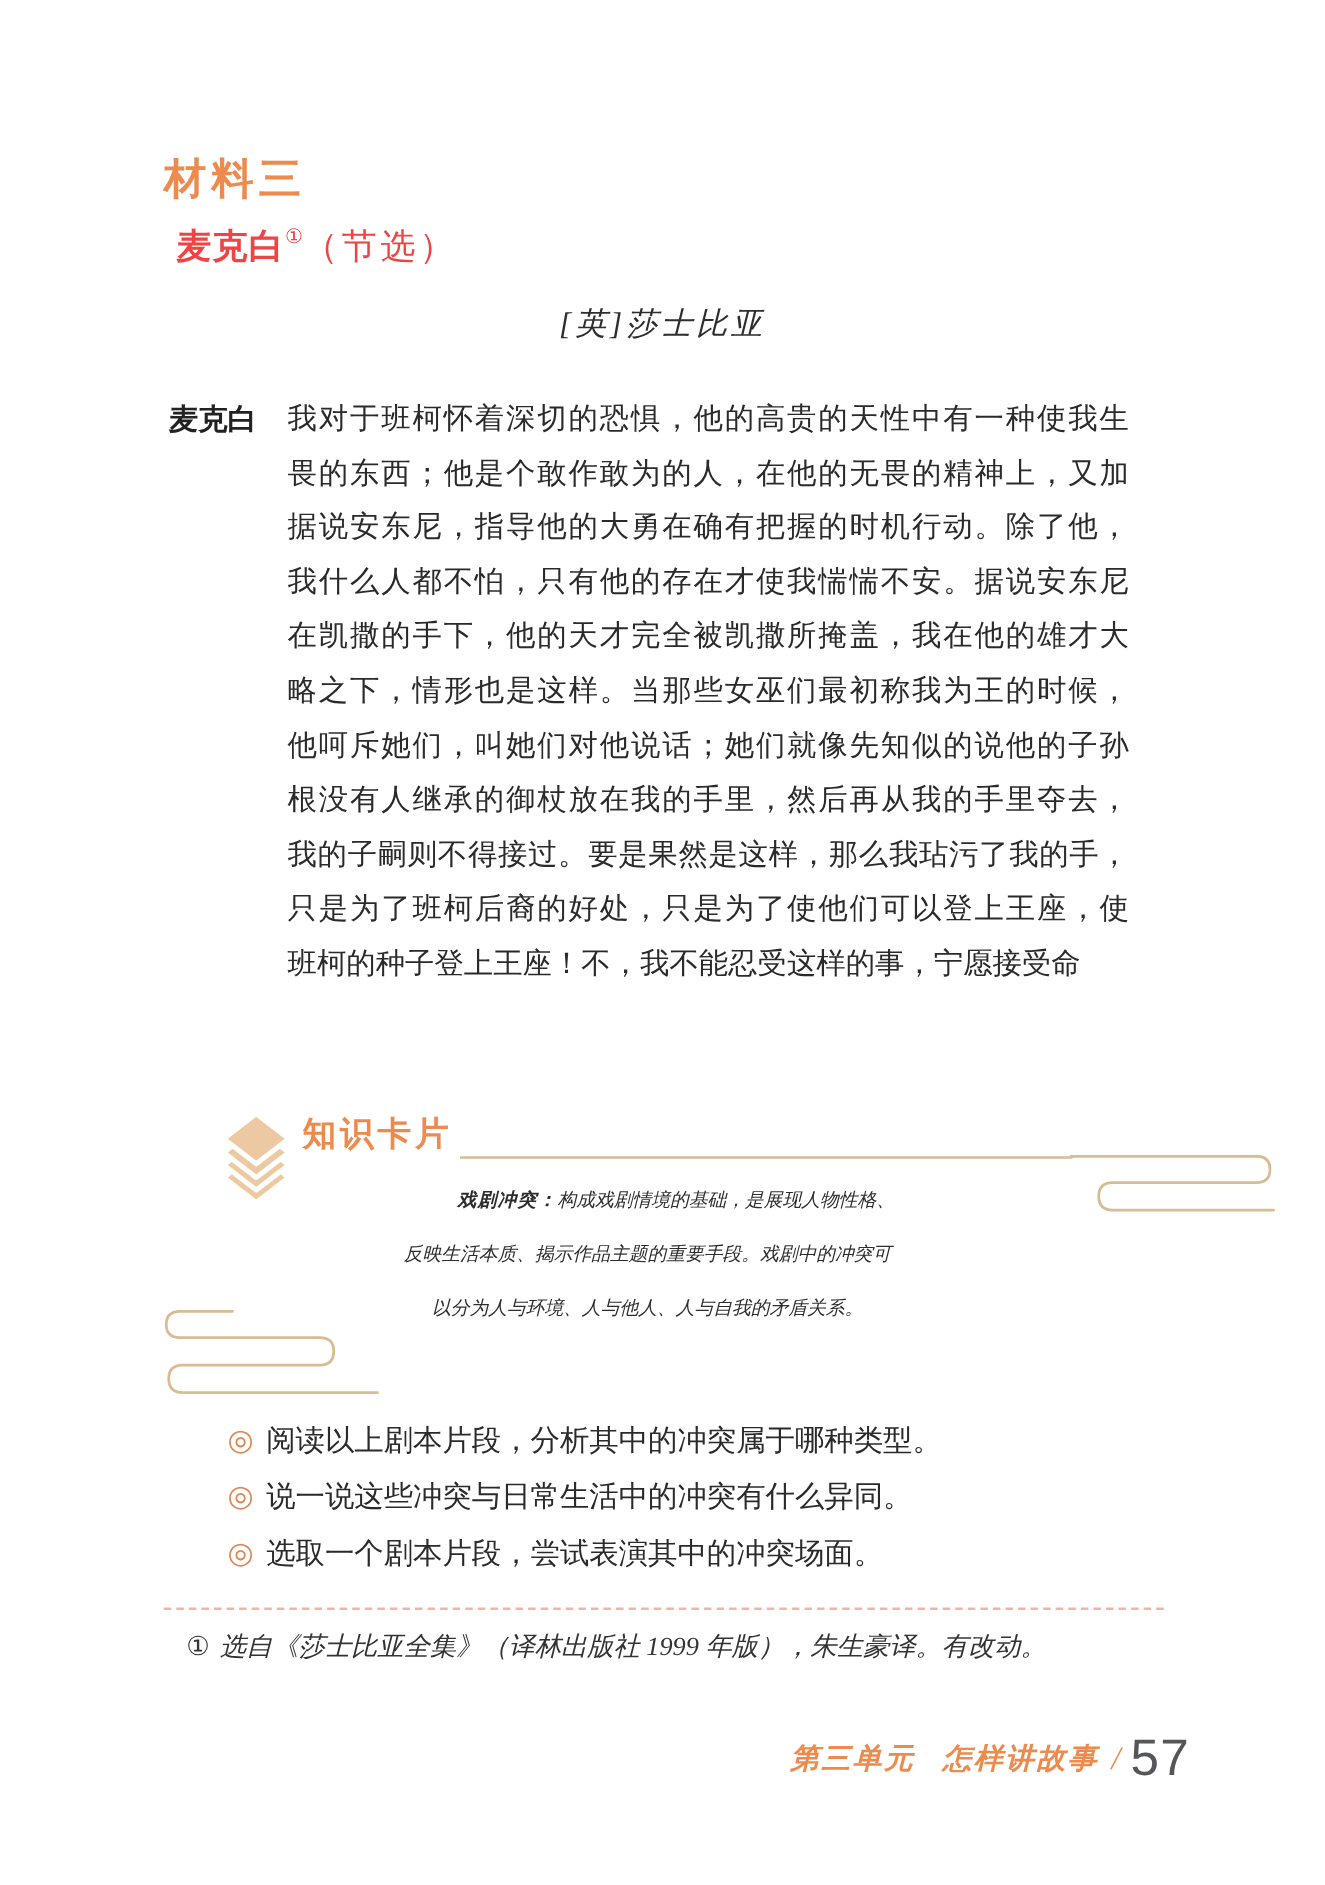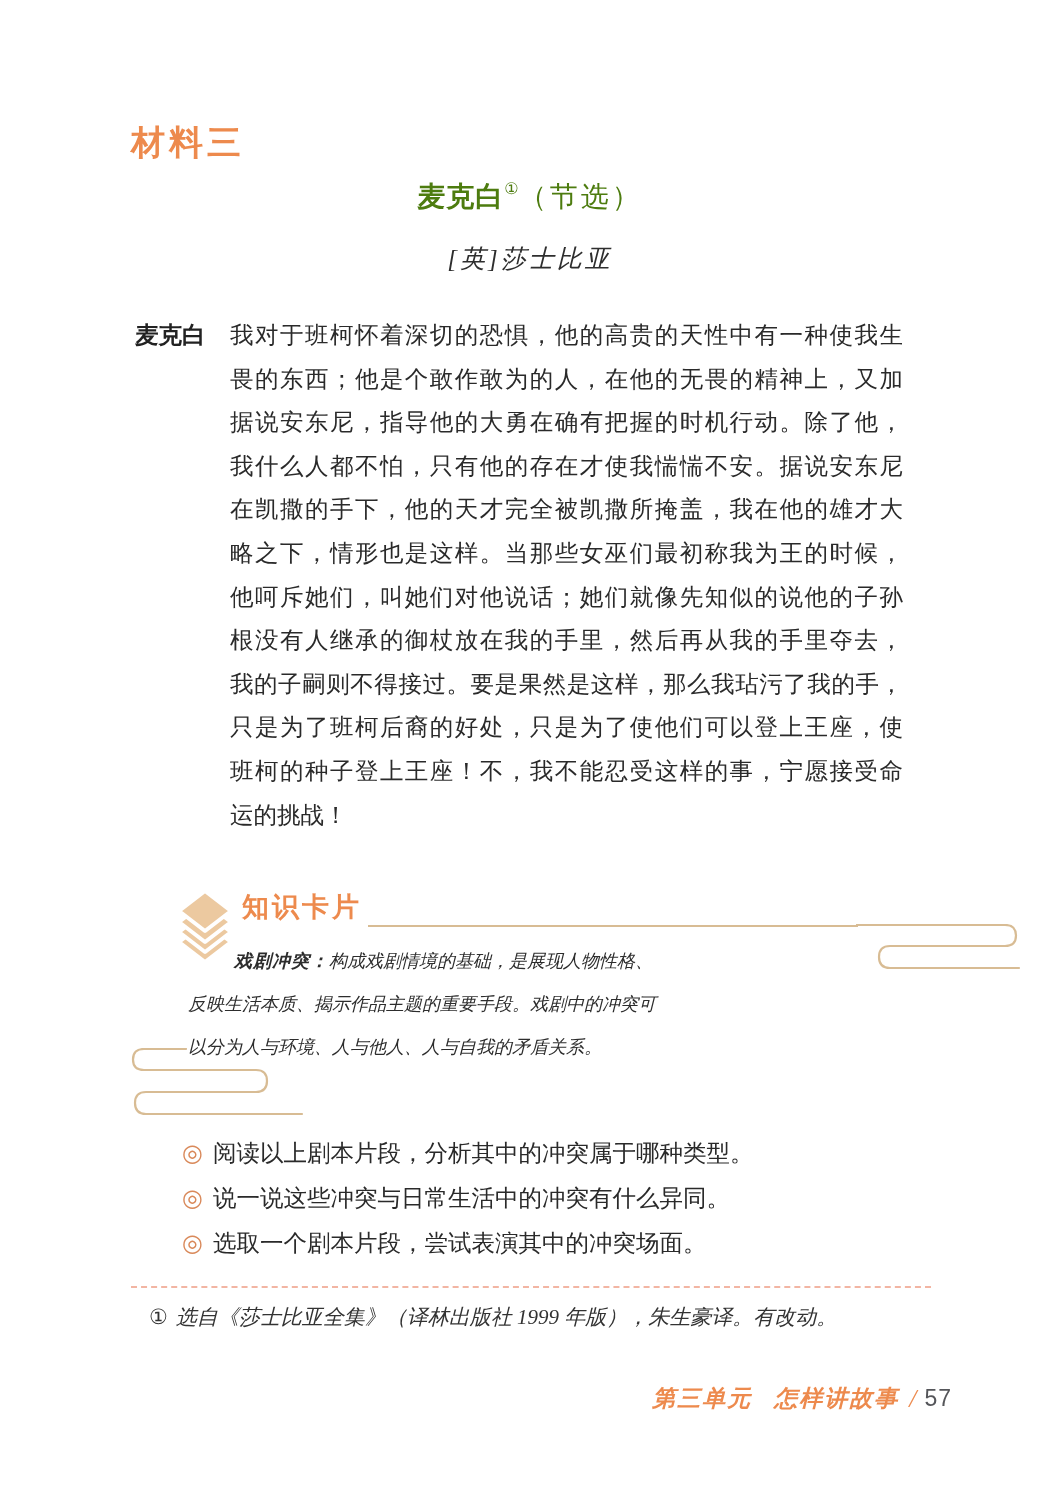--- a/index.html
+++ b/index.html
@@ -22,24 +22,24 @@
     font-family: Liberation Sans, sans-serif;
     font-weight: 700;
     font-size: 34px;
     letter-spacing: 4px;
     color: #ED8A4D;
   }
 
   
   .title-row {
     position: absolute;
-    left: 130px; top: 178px; width: 800px;
-    text-align: center;
+    left: 141px; top: 178px; width: 800px;
+    text-align: left;
     font-size: 28px;
-    color: #4d7c0f;
+    color: #ef4444;
     white-space: nowrap;
   }
   .title-main {
     font-family: "Liberation Sans", "DejaVu Sans", sans-serif;
     font-weight: 700;
     letter-spacing: 1px;
   }
   .title-note {
     font-size: 16px;
     vertical-align: 12px;
@@ -104,23 +104,24 @@
     left: 368px; top: 925px;
     width: 490px; height: 0;
     border-top: 2px solid #D8BC94;
   }
   .cloud-right { position: absolute; left: 856px; top: 924px; }
   .cloud-left  { position: absolute; left: 126px; top: 1048px; }
 
   .kcard-text {
     position: absolute;
     left: 188px; top: 940px; width: 660px;
-    font-size: 18px;
+    font-size: 15px;
     line-height: 43px;
     color: #2d2d2d;
+    text-align: center;
   }
   .kcard-text p { font-style: italic; }
   .kcard-text .line1 { text-indent: 46px; }
   .kcard-term { font-weight: 700; letter-spacing: 1px; }
 
   
   .bullets { position: absolute; left: 182px; top: 1131px; width: 720px; }
   .bullet-row {
     display: flex;
     align-items: baseline;
@@ -169,21 +170,21 @@
   }
   .footer-unit { margin-right: 22px; }
   .footer-sep {
     color: #ED8A4D;
     font-size: 26px;
     margin: 0 8px 0 10px;
     font-style: italic;
   }
   .footer-pagenum {
     font-family: "Liberation Sans", "DejaVu Sans", sans-serif;
-    font-size: 23px;
+    font-size: 41px;
     font-weight: 400;
     color: #55565A;
     letter-spacing: 1px;
   }
 </style>
 </head>
 <body>
 
 <div class="page">
 
@@ -202,21 +203,20 @@
         <div class="dline">畏的东西；他是个敢作敢为的人，在他的无畏的精神上，又加</div>
         <div class="dline">据说安东尼，指导他的大勇在确有把握的时机行动。除了他，</div>
         <div class="dline">我什么人都不怕，只有他的存在才使我惴惴不安。据说安东尼</div>
         <div class="dline">在凯撒的手下，他的天才完全被凯撒所掩盖，我在他的雄才大</div>
         <div class="dline">略之下，情形也是这样。当那些女巫们最初称我为王的时候，</div>
         <div class="dline">他呵斥她们，叫她们对他说话；她们就像先知似的说他的子孙</div>
         <div class="dline">根没有人继承的御杖放在我的手里，然后再从我的手里夺去，</div>
         <div class="dline">我的子嗣则不得接过。要是果然是这样，那么我玷污了我的手，</div>
         <div class="dline">只是为了班柯后裔的好处，只是为了使他们可以登上王座，使</div>
         <div class="dline">班柯的种子登上王座！不，我不能忍受这样的事，宁愿接受命</div>
-        <div class="dline">运的挑战！</div>
       </div>
   </div>
 
   <div class="kcard-icon">
     <svg width="58" height="80" viewBox="0 0 58 80" xmlns="http://www.w3.org/2000/svg">
       <g fill="#ECC9A0" stroke="#ffffff" stroke-width="4" stroke-linejoin="round">
         <path d="M29 34 L55 54 L29 74 L3 54 Z"></path>
         <path d="M29 24 L55 44 L29 64 L3 44 Z"></path>
         <path d="M29 14 L55 34 L29 54 L3 34 Z"></path>
         <path d="M29 3  L55 23 L29 43 L3 23 Z"></path>

